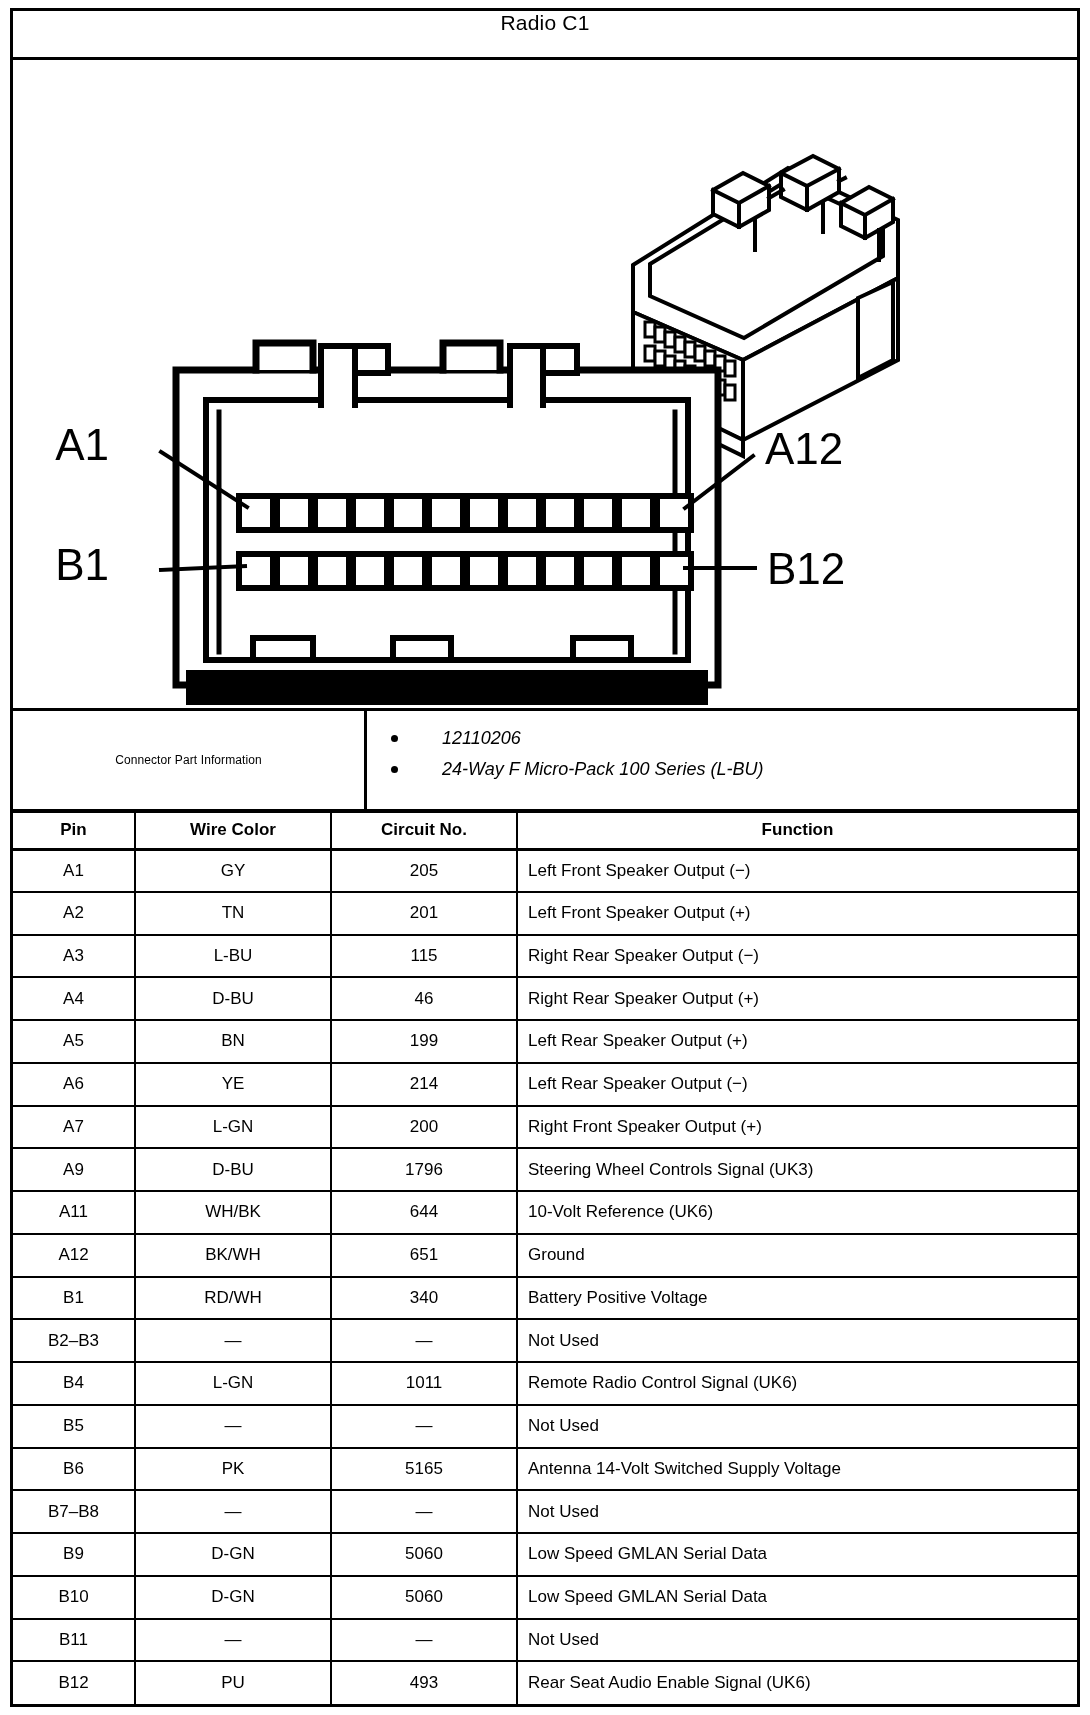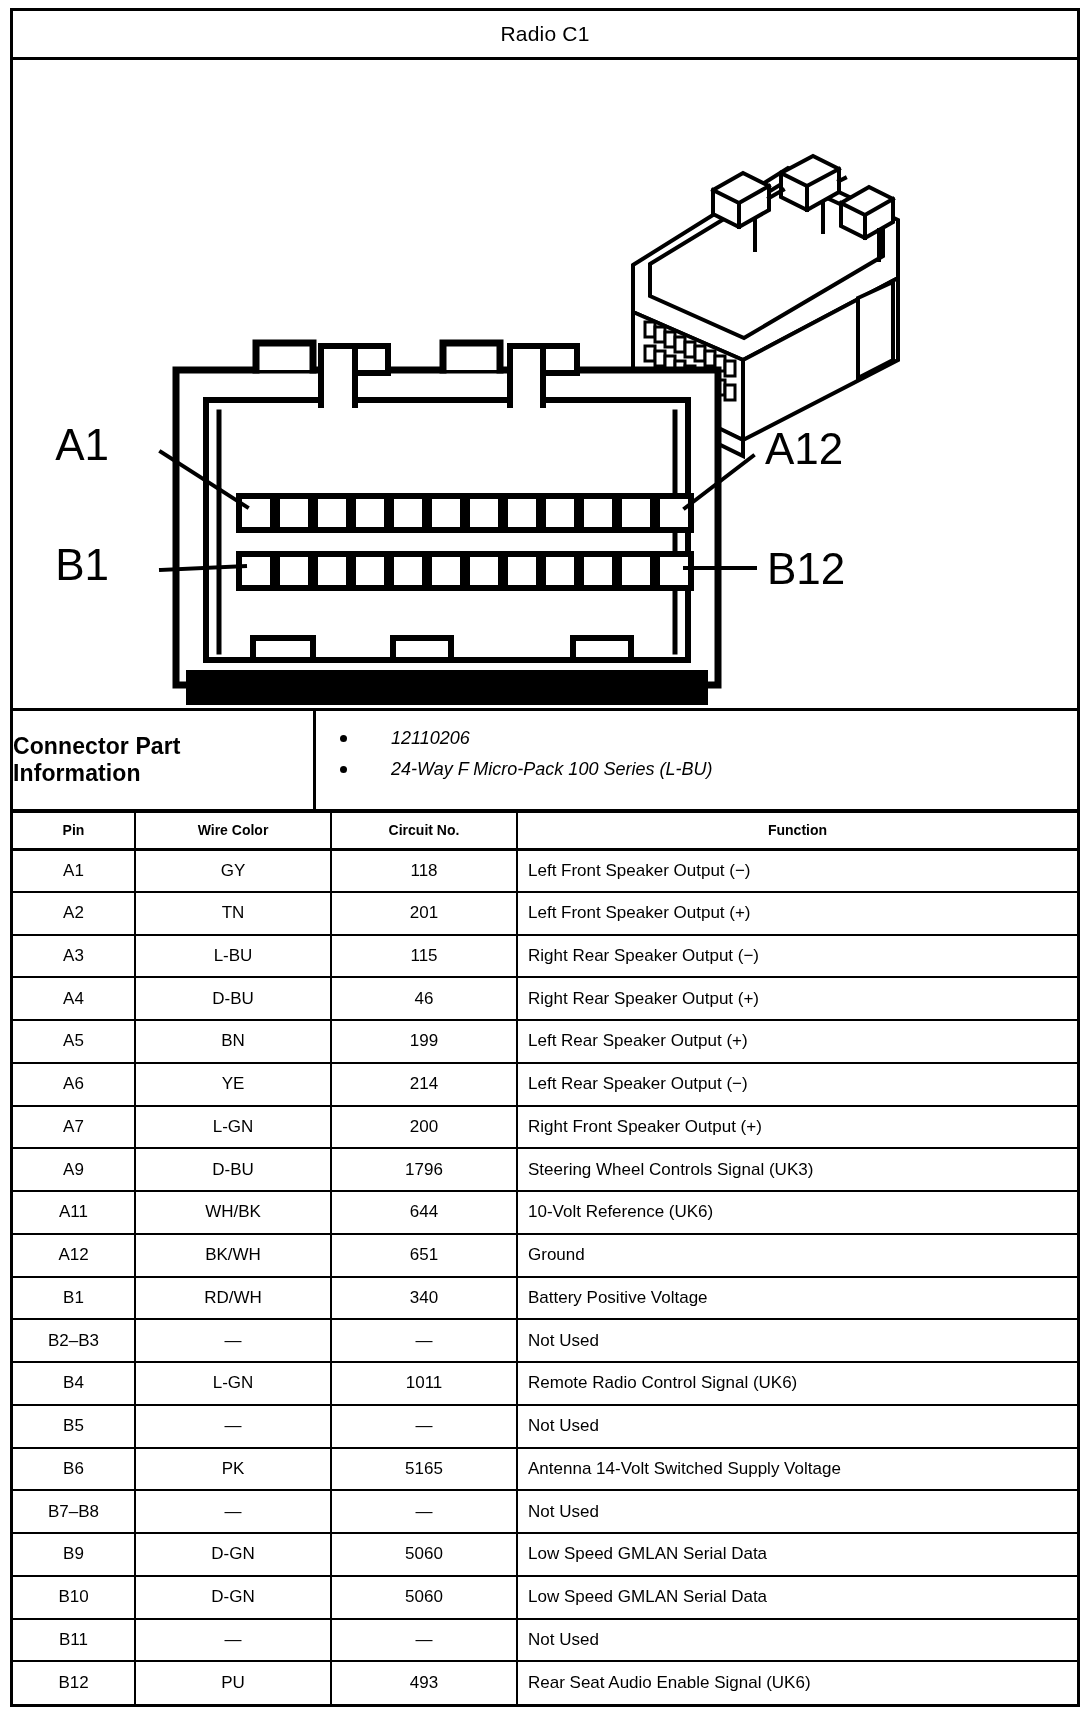--- a/index.html
+++ b/index.html
@@ -33,21 +33,20 @@
     display: flex;
     flex-direction: column;
   }
 
   
   .title-bar {
     flex: 0 0 auto;
     height: 46px;
     border-bottom: 3px solid #000;
     display: flex;
-    align-items: center;
     justify-content: center;
     font-size: 21px;
     font-weight: 400;
     letter-spacing: .2px;
   }
 
   
   .illus {
     position: relative;
     flex: 0 0 auto;
@@ -58,28 +57,28 @@
   .illus svg { position: absolute; left: 0; top: 0; display: block; }
 
   
   .partinfo {
     flex: 0 0 auto;
     height: 98px;
     display: flex;
     border-bottom: 4px solid #000;
   }
   .partinfo-label {
-    width: 303px;
+    width: 354px;
     box-sizing: border-box;
     border-right: 3px solid #000;
     display: flex;
     align-items: center;
     justify-content: center;
-    font-size: 23px;
-    font-weight: bold;
+    font-size: 12px;
+    font-weight: normal;
     letter-spacing: .1px;
   }
   .partinfo-body {
     flex: 1 1 auto;
     box-sizing: border-box;
     padding: 16px 0 0 24px;
     font-style: italic;
   }
   .bullet-row {
     display: flex;
@@ -112,21 +111,21 @@
     border: 2px solid #000;
     height: 36px;
     padding: 0 6px;
     box-sizing: border-box;
   }
   .pintable thead th {
     font-weight: bold;
     text-align: center;
     border-bottom-width: 3px;
     border-top: none;
-    font-size: 14px;
+    font-size: 17px;
   }
   .pintable tbody td { text-align: center; }
   .pintable tbody td.fn {
     text-align: left;
     padding-left: 10px;
     margin-top: 40px;
   }
   .pintable tr > *:first-child { border-left: none; }
   .pintable tr > *:last-child  { border-right: none; }
   .pintable tbody tr:last-child td { border-bottom: none; }
@@ -296,21 +295,21 @@
           <th>Pin</th>
           <th>Wire Color</th>
           <th>Circuit No.</th>
           <th>Function</th>
         </tr>
       </thead>
       <tbody id="pin-rows">
           <tr>
             <td>A1</td>
             <td>GY</td>
-            <td>118</td>
+            <td>205</td>
             <td class="fn">Left Front Speaker Output (−)</td>
           </tr>
           <tr>
             <td>A2</td>
             <td>TN</td>
             <td>201</td>
             <td class="fn">Left Front Speaker Output (+)</td>
           </tr>
           <tr>
             <td>A3</td>

